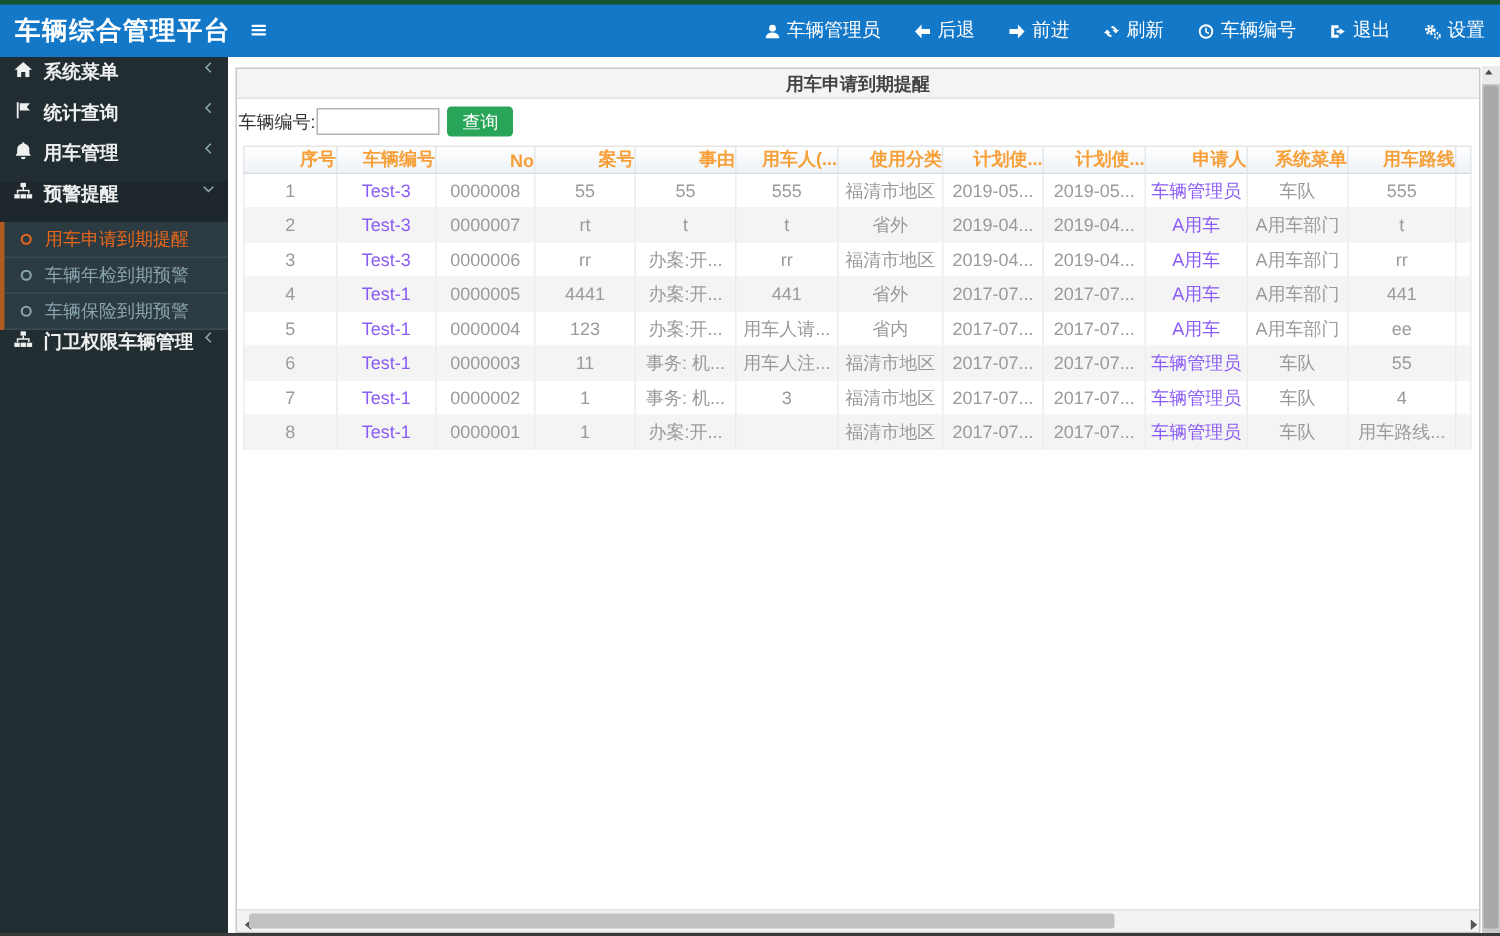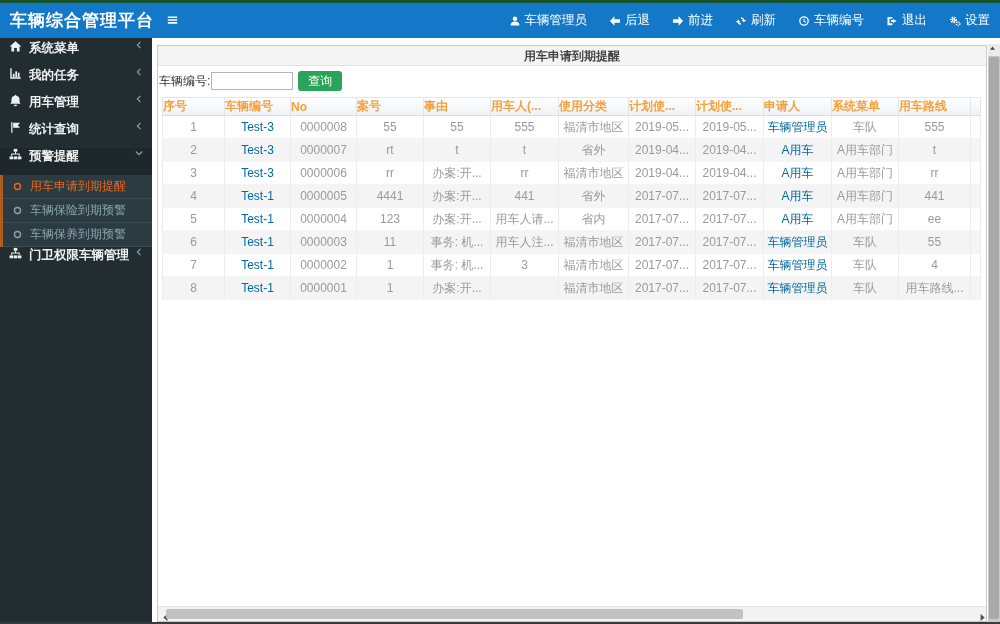--- a/index.html
+++ b/index.html
@@ -53,29 +53,29 @@
   .search-input { width:82px; height:18px; border:1px solid #b5b5b5;
     font-size:12px; padding:1px 3px; margin-left:1px; }
   .btn-query { margin-left:5px; background:#28a558; color:#fff; border:none;
     border-radius:3px; font-size:12px; height:20px; padding:0 10px; cursor:pointer; }
 
   
   .grid-area { margin:1px 0 0 4px; }
   table.grid { border-collapse:separate; border-spacing:0; table-layout:fixed; }
   .grid th { height:17px; background:linear-gradient(180deg,#ffffff,#eef2f7);
     border-top:1px solid #e5e5e5; border-left:1px solid #e2e6ea; border-bottom:1px solid #d9dde1;
-    color:#f7a039; font-size:12px; font-weight:bold; text-align:left;
+    color:#f7a039; font-size:12px; font-weight:bold; text-align:right;
     overflow:hidden; white-space:nowrap; cursor:pointer; }
   .grid th:last-child { border-right:1px solid #e2e6ea; }
   .grid td { height:23px; border-left:1px solid #ececec; border-bottom:1px solid #f4f4f4;
     font-size:12px; color:#9a9a9a; text-align:center;
     overflow:hidden; white-space:nowrap; }
   .grid td:last-child { border-right:1px solid #ececec; }
   .grid tr.even td { background:#f4f4f4; }
-  .grid td.red { color:#0369a1; }
+  .grid td.red { color:#8b5cf6; }
 
   
   .hscroll { position:absolute; left:0; right:0; bottom:0; height:15px;
     background:#f3f3f3; border-top:1px solid #e2e2e2; }
   .h-thumb { position:absolute; left:8px; top:2px; width:577px; height:10px;
     background:#c2c2c2; border-radius:2px; cursor:pointer; }
   .h-arrow { position:absolute; top:3px; width:9px; height:9px; color:#555; cursor:pointer; }
   .h-arrow.left { left:1px; } .h-arrow.right { right:1px; }
   .vscroll { position:absolute; right:0; top:44px; width:12px; bottom:2px; background:#c9c9c9; }
   .v-arrow { position:absolute; top:0; left:0; width:12px; height:12px;
@@ -174,54 +174,38 @@
         <span class="lbl">系统菜单</span>
         <span class="icon chev">
           <svg viewBox="0 0 16 16" fill="currentColor">
             <path d="M10.4 2.9L5.4 8l5 5.1" fill="none" stroke="currentColor" stroke-width="1.8"></path>
           </svg>
         </span>
       </div>
       <div class="side-item">
         <span class="icon">
           <svg viewBox="0 0 16 16" fill="currentColor">
-            <path d="M1.6 1.6v12.8h12.8v-1.7H3.3V1.6z"></path>
-            <rect x="4.7" y="8.3" width="2.1" height="4.4"></rect>
-            <rect x="7.8" y="5.3" width="2.1" height="7.4"></rect>
-            <rect x="10.9" y="7" width="2.1" height="5.7"></rect>
-          </svg>
-        </span>
-        <span class="lbl">我的任务</span>
-        <span class="icon chev">
-          <svg viewBox="0 0 16 16" fill="currentColor">
-            <path d="M10.4 2.9L5.4 8l5 5.1" fill="none" stroke="currentColor" stroke-width="1.8"></path>
-          </svg>
-        </span>
-      </div>
-      <div class="side-item">
-        <span class="icon">
-          <svg viewBox="0 0 16 16" fill="currentColor">
-            <path d="M8 15a1.9 1.9 0 001.9-1.9H6.1A1.9 1.9 0 008 15zm6.2-3H1.8L3 9.9V7A4.9 4.9 0 017 2.3V2a1 1 0 012 0v.3A4.9 4.9 0 0113 7v2.9z"></path>
-          </svg>
-        </span>
-        <span class="lbl">用车管理</span>
-        <span class="icon chev">
-          <svg viewBox="0 0 16 16" fill="currentColor">
-            <path d="M10.4 2.9L5.4 8l5 5.1" fill="none" stroke="currentColor" stroke-width="1.8"></path>
-          </svg>
-        </span>
-      </div>
-      <div class="side-item">
-        <span class="icon">
-          <svg viewBox="0 0 16 16" fill="currentColor">
             <rect x="2.7" y="1.4" width="1.5" height="13.2"></rect>
             <path d="M5.1 2.3h8.4l-2.6 3 2.6 3H5.1z"></path>
           </svg>
         </span>
         <span class="lbl">统计查询</span>
+        <span class="icon chev">
+          <svg viewBox="0 0 16 16" fill="currentColor">
+            <path d="M10.4 2.9L5.4 8l5 5.1" fill="none" stroke="currentColor" stroke-width="1.8"></path>
+          </svg>
+        </span>
+      </div>
+      <div class="side-item">
+        <span class="icon">
+          <svg viewBox="0 0 16 16" fill="currentColor">
+            <path d="M8 15a1.9 1.9 0 001.9-1.9H6.1A1.9 1.9 0 008 15zm6.2-3H1.8L3 9.9V7A4.9 4.9 0 017 2.3V2a1 1 0 012 0v.3A4.9 4.9 0 0113 7v2.9z"></path>
+          </svg>
+        </span>
+        <span class="lbl">用车管理</span>
         <span class="icon chev">
           <svg viewBox="0 0 16 16" fill="currentColor">
             <path d="M10.4 2.9L5.4 8l5 5.1" fill="none" stroke="currentColor" stroke-width="1.8"></path>
           </svg>
         </span>
       </div>
       <div class="side-item expanded">
         <span class="icon">
           <svg viewBox="0 0 16 16" fill="currentColor">
             <rect x="5.8" y="1.1" width="4.4" height="3.5"></rect>
@@ -246,29 +230,29 @@
             </svg>
           </span>
           <span class="lbl">用车申请到期提醒</span>
         </div>
         <div class="sub-item">
           <span class="icon">
             <svg viewBox="0 0 16 16" fill="currentColor">
               <circle cx="8" cy="8" r="4.4" fill="none" stroke="currentColor" stroke-width="2"></circle>
             </svg>
           </span>
-          <span class="lbl">车辆保险到期预警</span>
+          <span class="lbl">车辆年检到期预警</span>
         </div>
         <div class="sub-item">
           <span class="icon">
             <svg viewBox="0 0 16 16" fill="currentColor">
               <circle cx="8" cy="8" r="4.4" fill="none" stroke="currentColor" stroke-width="2"></circle>
             </svg>
           </span>
-          <span class="lbl">车辆保养到期预警</span>
+          <span class="lbl">车辆保险到期预警</span>
         </div>
       </div>
       <div class="side-item">
         <span class="icon">
           <svg viewBox="0 0 16 16" fill="currentColor">
             <rect x="5.8" y="1.1" width="4.4" height="3.5"></rect>
             <rect x="0.7" y="10.4" width="4.4" height="3.5"></rect>
             <rect x="5.8" y="10.4" width="4.4" height="3.5"></rect>
             <rect x="10.9" y="10.4" width="4.4" height="3.5"></rect>
             <path d="M7.4 4.6h1.2v2.2h4.6v3.1h-1.2V8H3.9v1.9H2.7V6.8h4.7z"></path>

